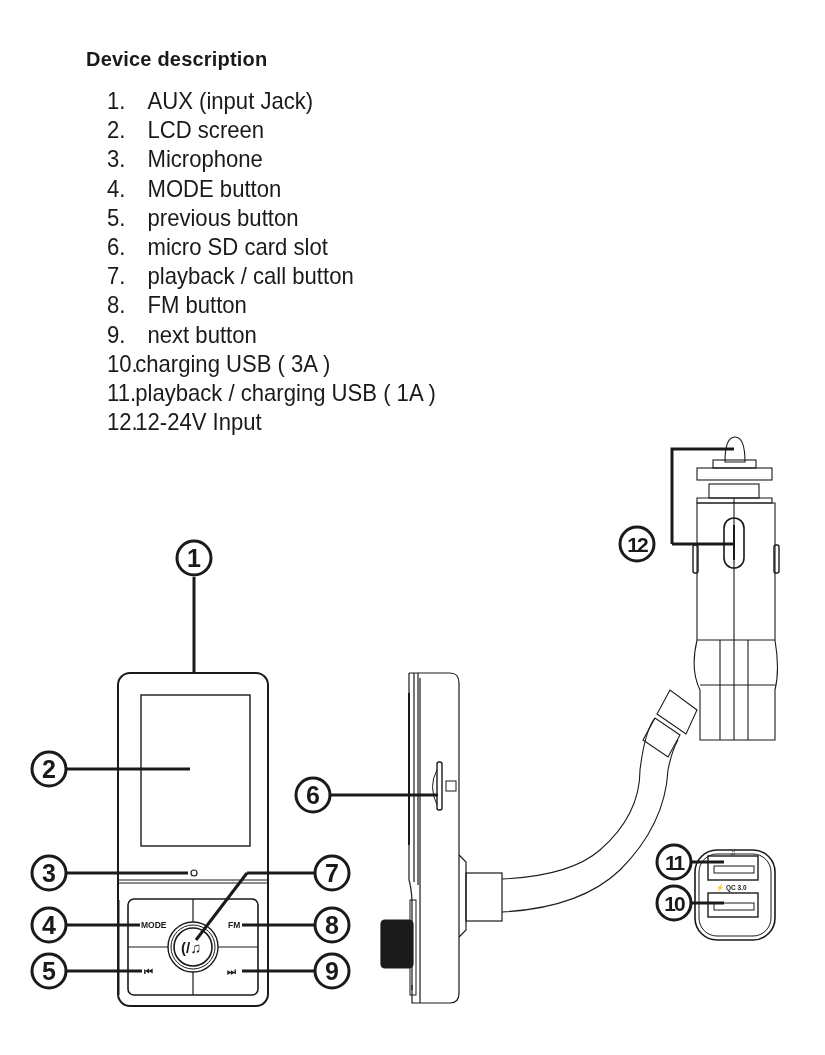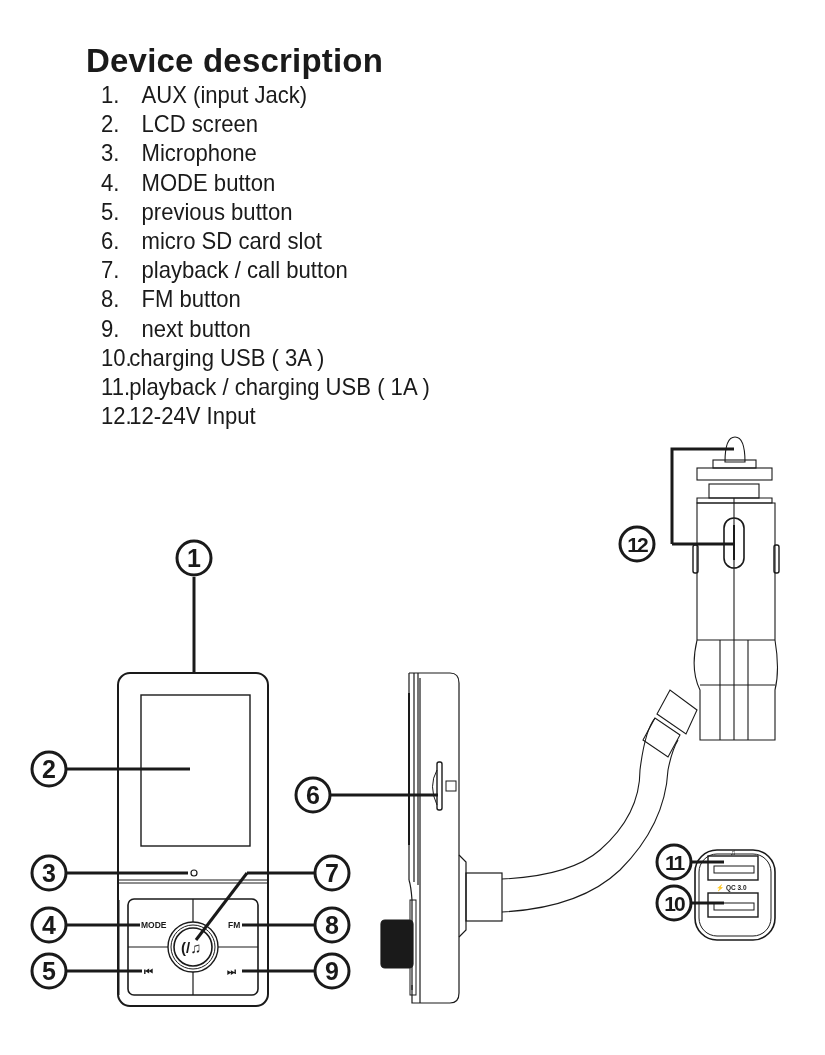--- a/index.html
+++ b/index.html
@@ -1,18 +1,18 @@
 <!DOCTYPE html>
 <html><head>
 <meta charset="utf-8">
 <style>
   html, body { margin: 0; padding: 0; background: #ffffff; }
   body { width: 825px; height: 1055px; position: relative; overflow: hidden; font-family: "Liberation Sans", sans-serif; color: #1a1a1a; }
-  .title { position: absolute; left: 86px; top: 42px; font-size: 33px; font-weight: bold; letter-spacing: 0.2px; }
-  .list { position: absolute; left: 101px; top: 80px; margin: 0; padding: 0; list-style: none; }
+  .title { position: absolute; left: 86px; top: 48px; font-size: 20px; font-weight: bold; letter-spacing: 0.2px; }
+  .list { position: absolute; left: 101px; top: 80px; margin: 6px; padding: 0; list-style: none; }
   .list li { font-size: 24px; line-height: 29.2px; height: 29.2px; white-space: nowrap; transform: scaleX(0.92); transform-origin: left center; }
   .list .num { display: inline-block; width: 24px; }
   .list .num.wide { width: 24px; }
   .list .txt { margin-left: 0; }
   svg.fig { position: absolute; left: 0; top: 0; }
   .callout text { font-family: "Liberation Sans", sans-serif; font-weight: bold; }
   .lbl { font-family: "Liberation Sans", sans-serif; font-weight: bold; }
 </style>
 </head>
 <body>

